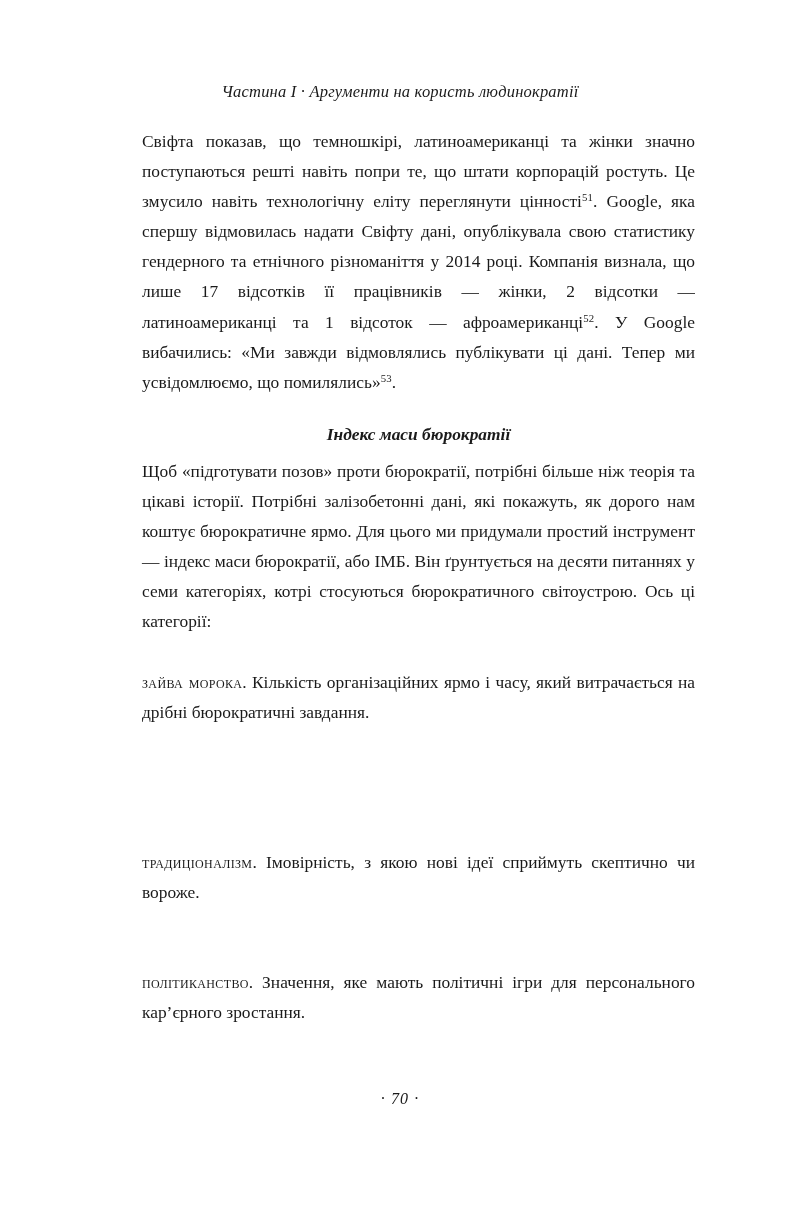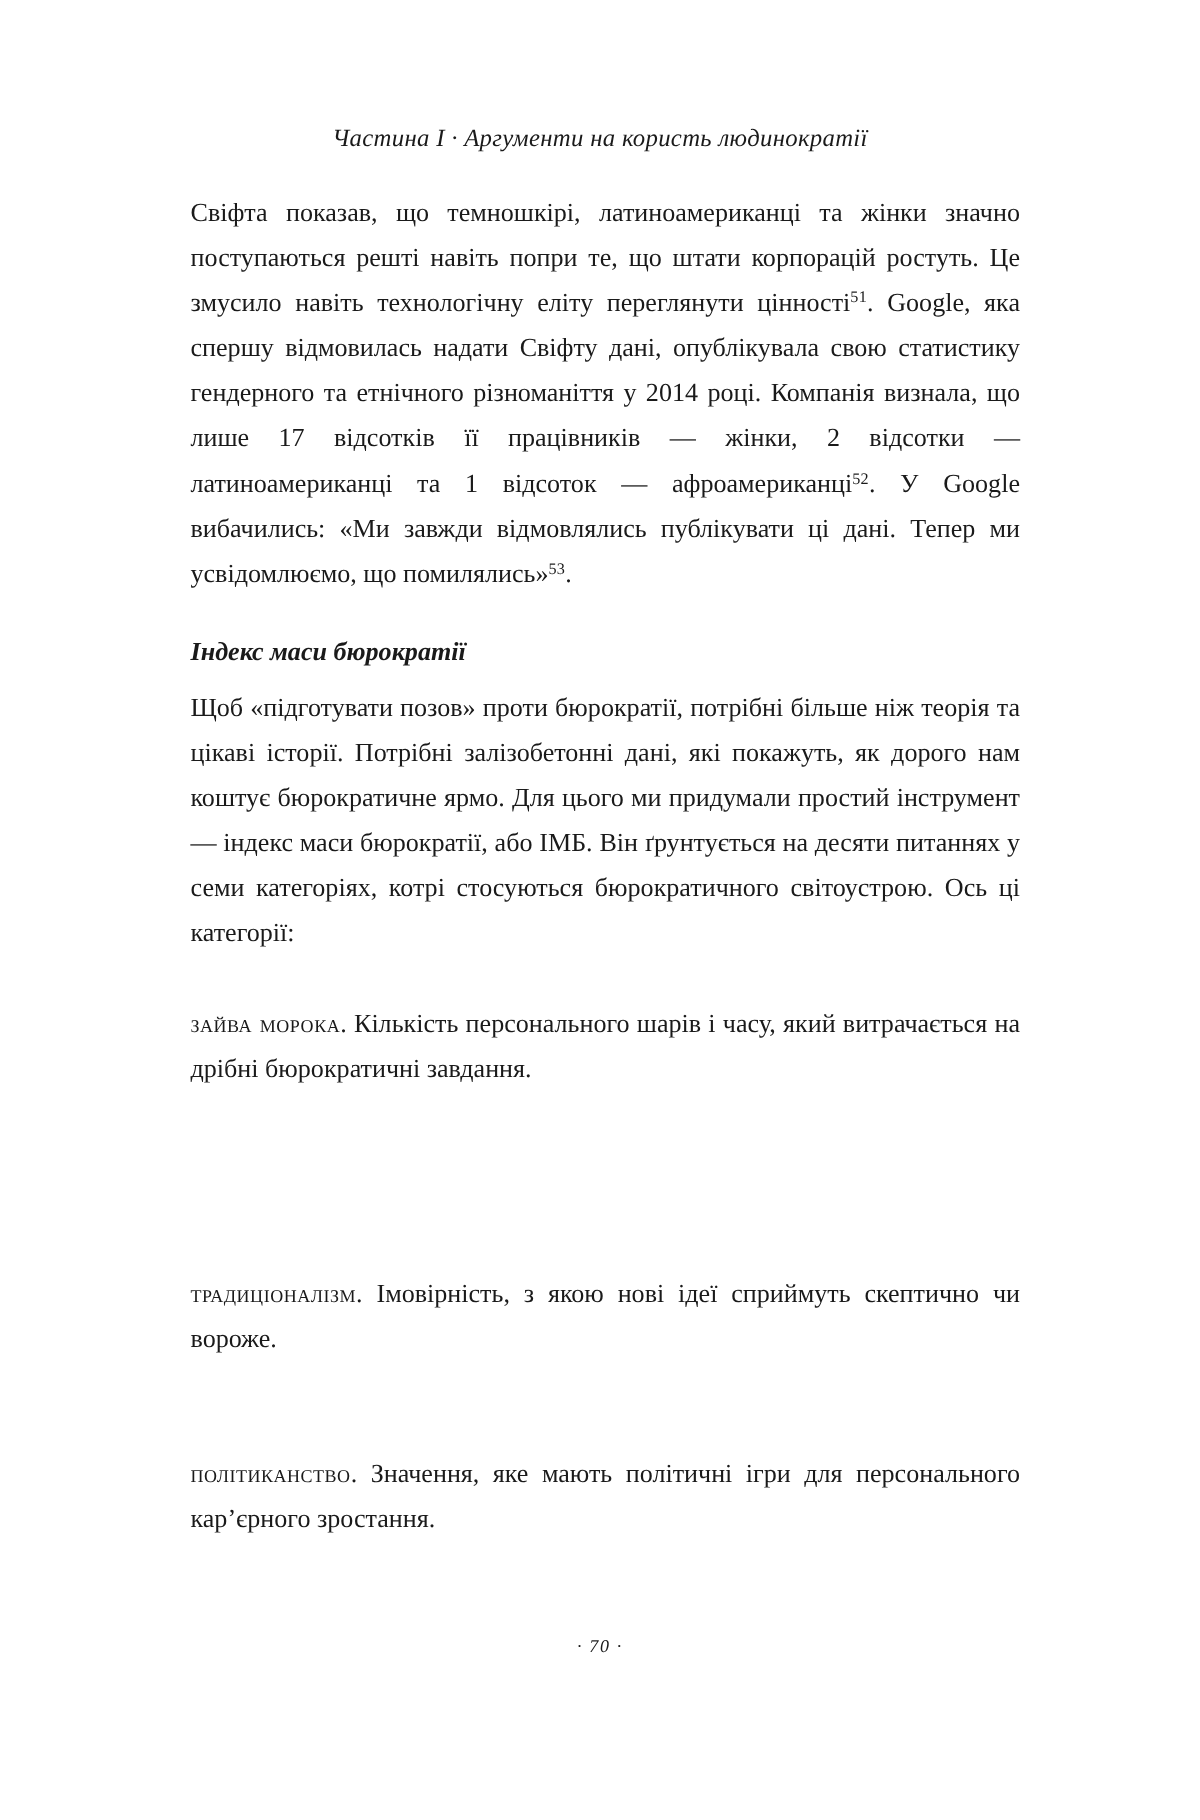--- a/index.html
+++ b/index.html
@@ -34,38 +34,39 @@
     font-size: 16.5px;
     letter-spacing: 0.2px;
     color: #1a1a1a;
     white-space: nowrap;
   }
 
   
   .text-column {
     position: absolute;
     top: 126px;
-    left: 127px;
+    left: 142px;
     width: 553px;
   }
 
   p.body-text {
     margin: 0;
     font-size: 17.4px;
     line-height: 30.1px;
     text-align: justify;
     text-justify: inter-word;
     hyphens: manual;
     -webkit-hyphens: manual;
     text-indent: 0;
   }
 
   
   .subheading {
     margin: 22px 0 7px 0;
+    text-align: center;
     font-style: italic;
     font-weight: bold;
     font-size: 17.4px;
     line-height: 30.1px;
   }
 
   
   .category-item {
     margin: 0;
     padding: 0;
@@ -97,21 +98,21 @@
   }
 
   
   .folio {
     position: absolute;
     top: 1090px;
     left: 0;
     width: 800px;
     text-align: center;
     font-style: italic;
-    font-size: 12px;
+    font-size: 16px;
     letter-spacing: 1.1px;
     color: #1a1a1a;
   }
 </style>
 </head>
 <body>
 
 <div class="page">
 
   <div class="running-head">Частина I · Аргументи на користь людинократії</div>
@@ -119,21 +120,21 @@
   <div class="text-column">
 
     <p class="body-text"><span>Свіфта показав, що темношкірі, латиноамериканці та жінки значно поступаються решті навіть попри те, що штати корпорацій ростуть. Це змусило навіть технологічну еліту переглянути цінності</span><sup>51</sup><span>. Google, яка спершу відмовилась надати Свіфту дані, опублікувала свою статистику гендерного та етнічного різноманіття у 2014 році. Компанія визнала, що лише 17 відсотків її працівників — жінки, 2 відсотки — латиноамериканці та 1 відсоток — афроамериканці</span><sup>52</sup><span>. У Google вибачились: «Ми завжди відмовлялись публікувати ці дані. Тепер ми усвідомлюємо, що помилялись»</span><sup>53</sup><span>.</span></p>
 
     <p class="subheading">Індекс маси бюрократії</p>
 
     <p class="body-text">Щоб «підготувати позов» проти бюрократії, потрібні більше ніж теорія та цікаві історії. Потрібні залізобетонні дані, які покажуть, як дорого нам коштує бюрократичне ярмо. Для цього ми придумали простий інструмент — індекс маси бюрократії, або ІМБ. Він ґрунтується на десяти питаннях у семи категоріях, котрі стосуються бюрократичного світоустрою. Ось ці категорії:</p>
 
     <div class="gap-before-list"></div>
 
-    <p class="category-item"><span class="term">Зайва морока</span><span>. </span><span>Кількість персонального шарів і часу, який витрачається на дрібні бюрократичні завдання.</span></p>
+    <p class="category-item"><span class="term">Зайва морока</span><span>. </span><span>Кількість організаційних ярмо і часу, який витрачається на дрібні бюрократичні завдання.</span></p>
 
     <div class="gap-between-items"></div>
 
 
     <div class="gap-between-items"></div>
 
 
     <div class="gap-between-items"></div>
 
 

